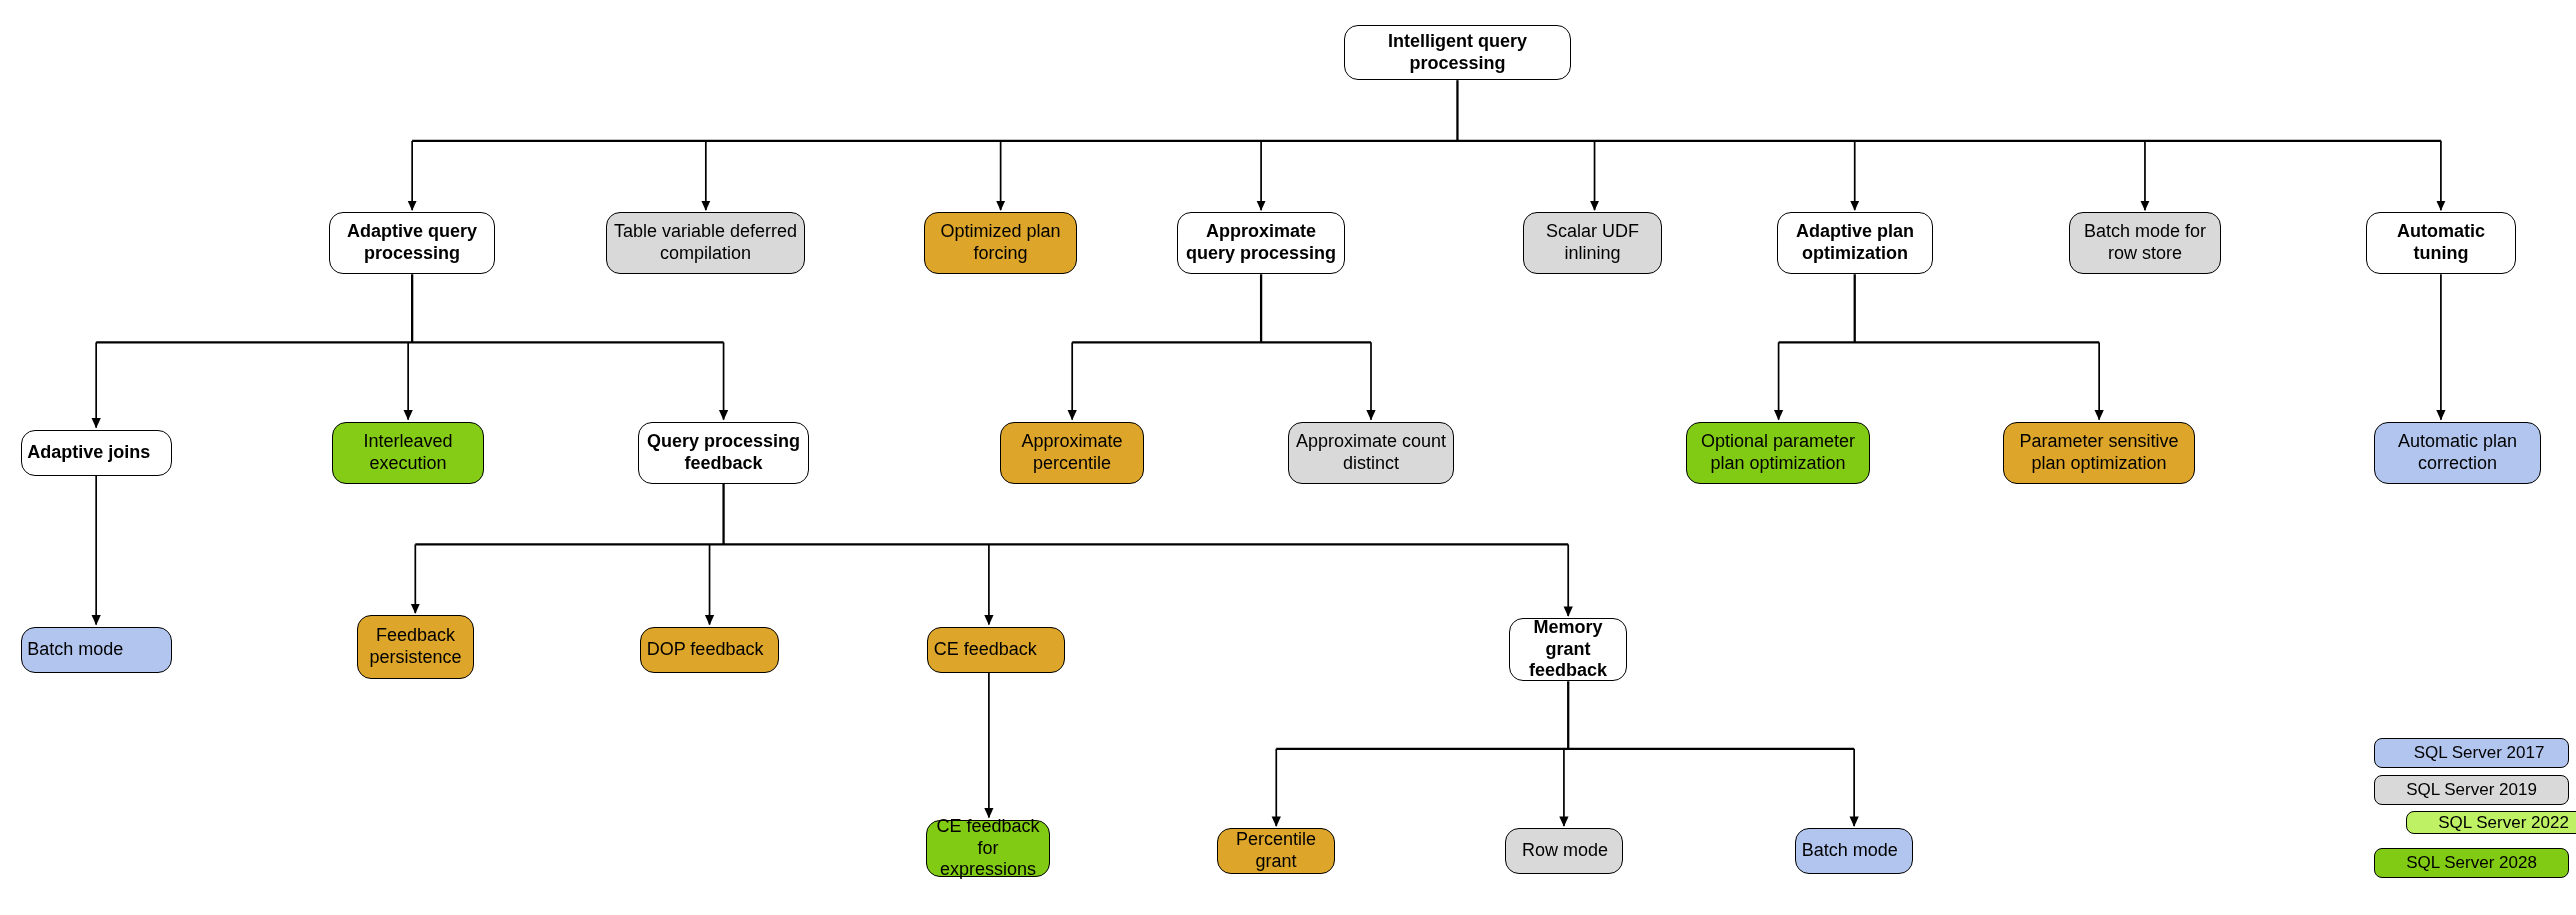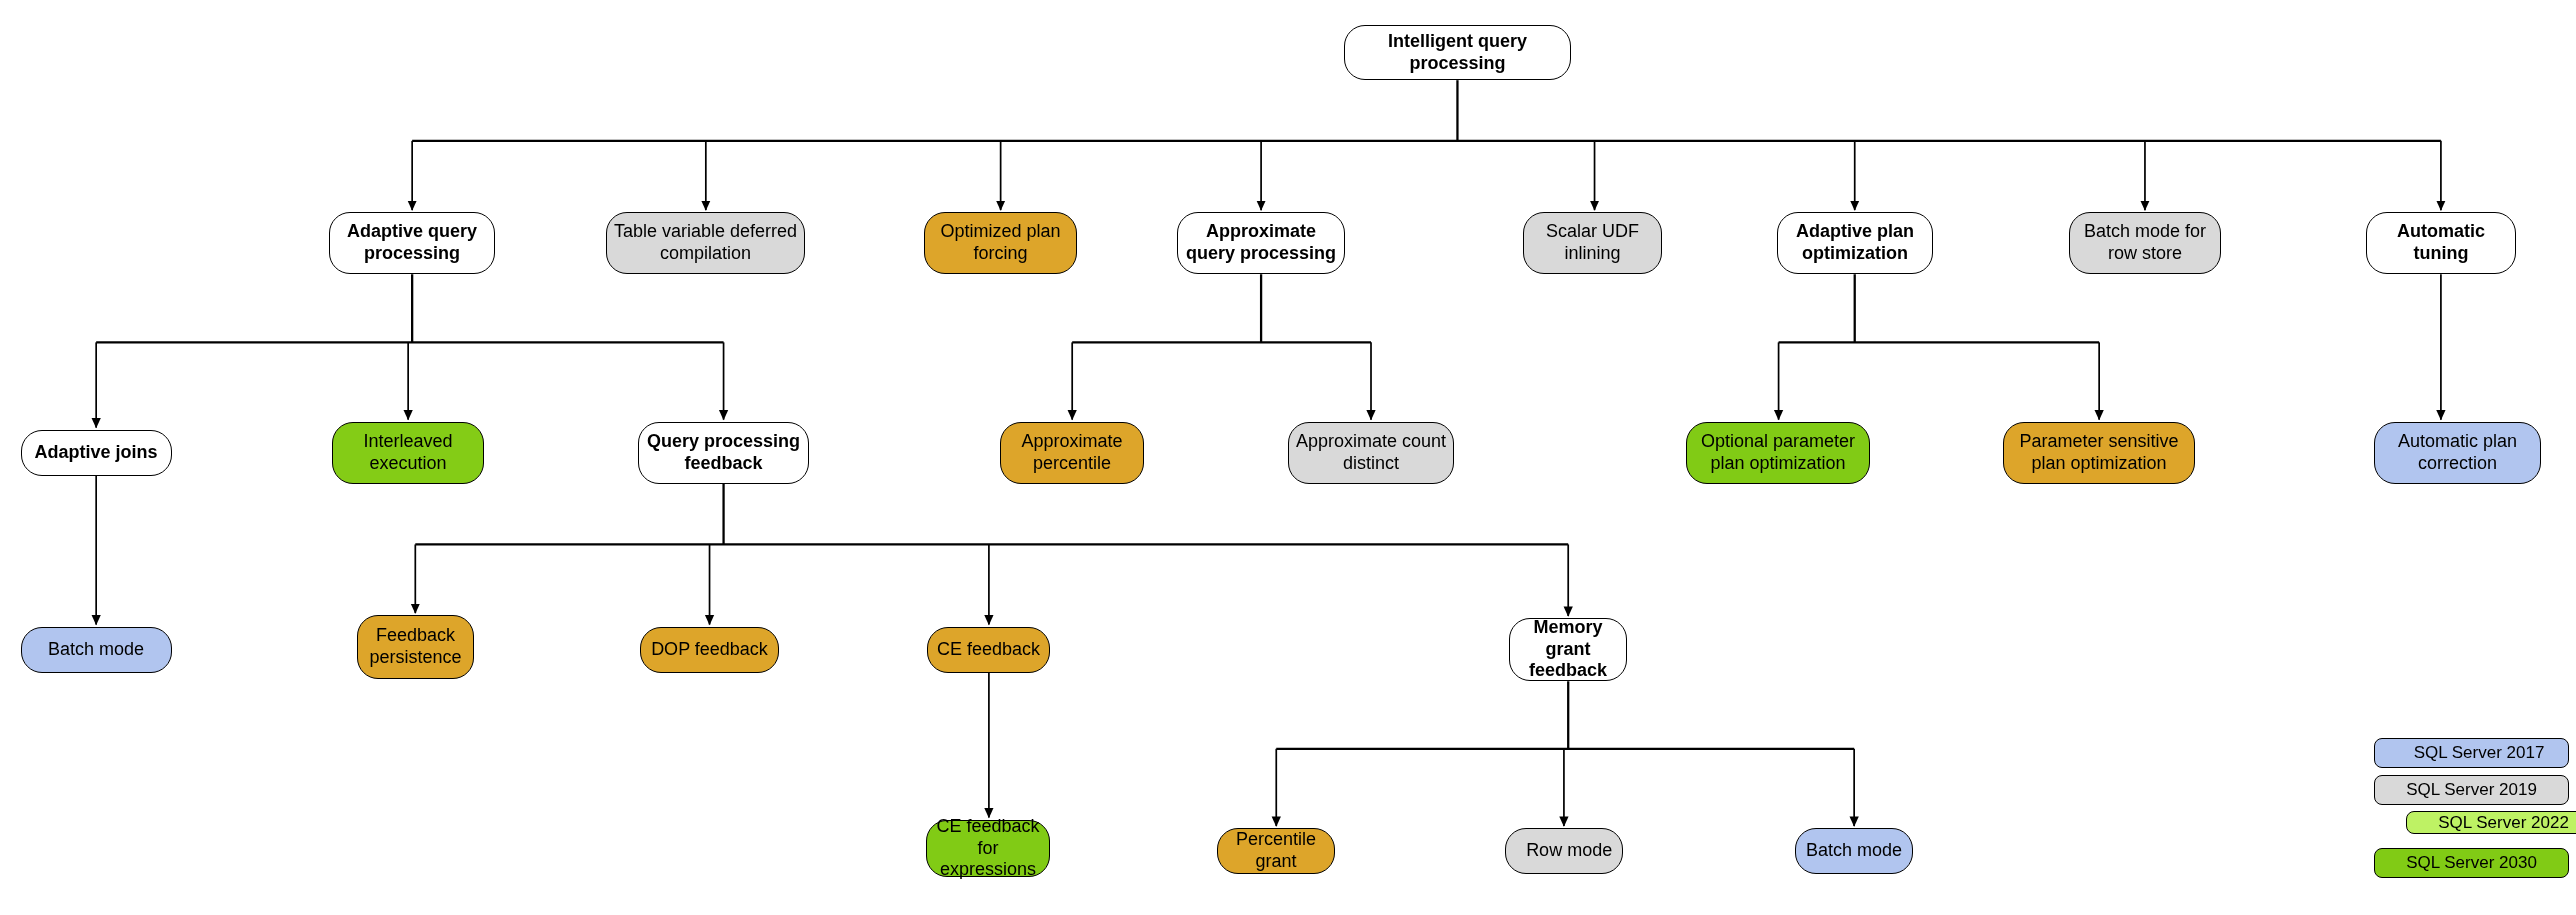--- a/index.html
+++ b/index.html
@@ -3,25 +3,25 @@
 <meta charset="utf-8">
 <style>
   html,body{margin:0;padding:0;background:#ffffff;}
   body{font-family:"Liberation Sans",sans-serif;}
   #stage{position:relative;width:2576px;height:916px;background:#ffffff;overflow:hidden;}
   #edges{position:absolute;left:0;top:0;width:2576px;height:916px;}
   .node{
     position:absolute;
     box-sizing:border-box;
     border:1.7px solid #000000;
-    border-radius:21px;
+    border-radius:14px;
     background:#ffffff;
     display:flex;
     align-items:center;
-    justify-content:center;
+    justify-content:flex-start;
     text-align:center;
     line-height:1.22;
     color:#000000;
     font-size:18px;
     padding:2.3px 5.7px;
     z-index:5;
   }
   .node.bold{font-weight:bold;}
   .legend-box{
     position:absolute;
@@ -140,21 +140,21 @@
       </div>
       <div class="node" style="left: 20.6px; top: 627px; width: 151px; height: 46px; background: rgb(177, 197, 239);">
         <span>Batch mode</span>
       </div>
       <div class="node" style="left: 357px; top: 615px; width: 117px; height: 64px; background: rgb(221, 165, 42);">
         <span>Feedback persistence</span>
       </div>
       <div class="node" style="left: 640px; top: 627px; width: 139px; height: 46px; background: rgb(221, 165, 42);">
         <span>DOP feedback</span>
       </div>
-      <div class="node" style="left: 927px; top: 627px; width: 123px; height: 46px; background: rgb(221, 165, 42);">
+      <div class="node" style="left: 927px; top: 627px; width: 138px; height: 46px; background: rgb(221, 165, 42);">
         <span>CE feedback</span>
       </div>
       <div class="node bold" style="left: 1509px; top: 618px; width: 118px; height: 63px; background: rgb(255, 255, 255);">
         <span>Memory grant feedback</span>
       </div>
       <div class="node" style="left: 926px; top: 820px; width: 124px; height: 57px; background: rgb(129, 203, 21);">
         <span>CE feedback for expressions</span>
       </div>
       <div class="node" style="left: 1217px; top: 828px; width: 118px; height: 46px; background: rgb(221, 165, 42);">
         <span>Percentile grant</span>
@@ -170,17 +170,17 @@
       <div class="legend-box" style="left: 2374px; top: 738px; width: 195px; height: 30px; background: rgb(177, 197, 239); padding-left: 15px;">
         <span>SQL Server 2017</span>
       </div>
       <div class="legend-box" style="left: 2374px; top: 775px; width: 195px; height: 30px; background: rgb(217, 217, 217);">
         <span>SQL Server 2019</span>
       </div>
       <div class="legend-box" style="left: 2374px; top: 811px; width: 195px; height: 23px; background: #bef264; margin-left: 32px;">
         <span>SQL Server 2022</span>
       </div>
       <div class="legend-box" style="left: 2374px; top: 848px; width: 195px; height: 30px; background: rgb(129, 203, 21);">
-        <span>SQL Server 2030</span>
+        <span>SQL Server 2028</span>
       </div>
     </div>
 </div>
 
 
 </body></html>

